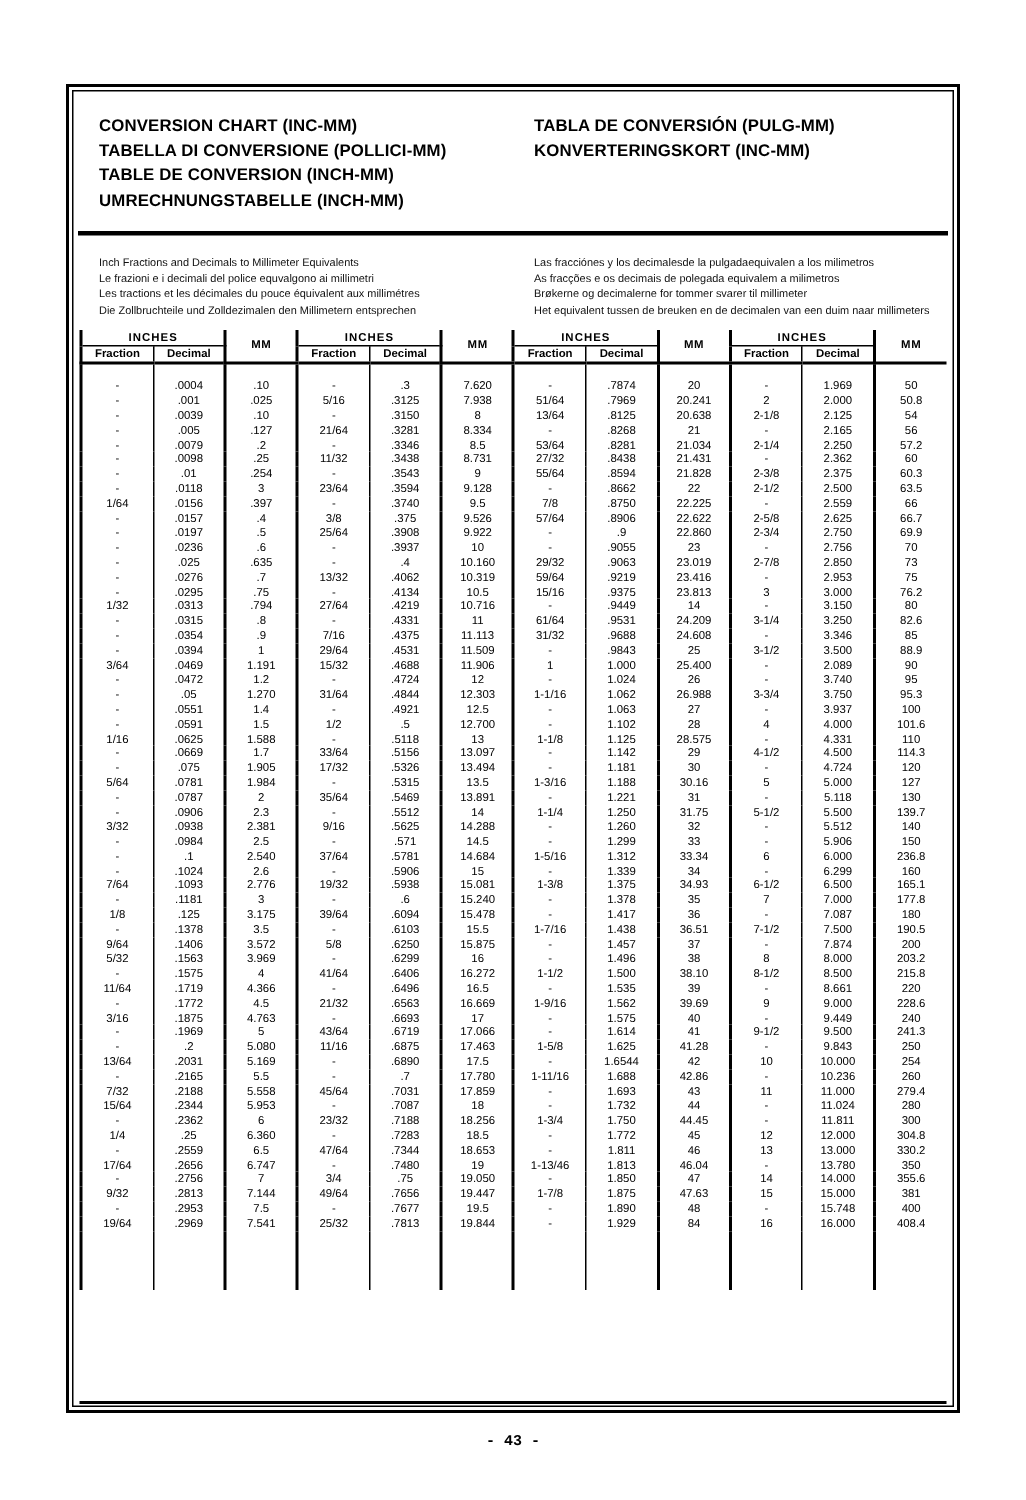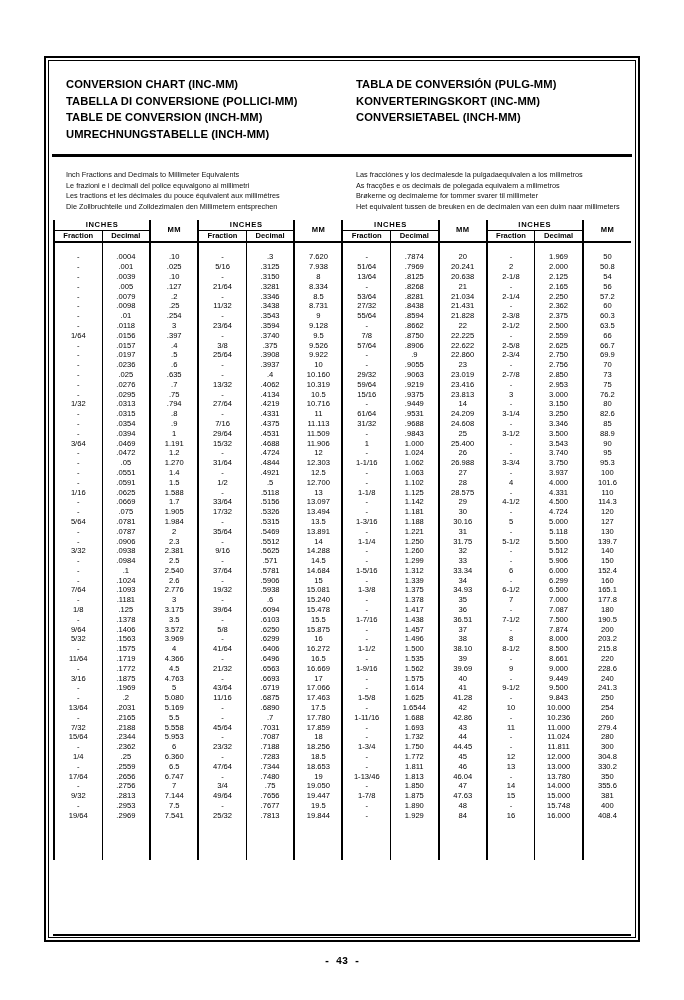--- a/index.html
+++ b/index.html
@@ -190,21 +190,20 @@
     <div class="title-block">
       <div class="title-col left">
         <div class="title-line">CONVERSION CHART (INC-MM)</div>
         <div class="title-line">TABELLA DI CONVERSIONE (POLLICI-MM)</div>
         <div class="title-line">TABLE DE CONVERSION (INCH-MM)</div>
         <div class="title-line">UMRECHNUNGSTABELLE (INCH-MM)</div>
       </div>
       <div class="title-col right">
         <div class="title-line">TABLA DE CONVERSIÓN (PULG-MM)</div>
         <div class="title-line">KONVERTERINGSKORT (INC-MM)</div>
-        <div class="title-line">CONVERSIETABEL (INCH-MM)</div>
       </div>
     </div>
 
     <div class="rule-heavy"></div>
 
     <div class="subtitle-block">
       <div class="sub-col left">
         <div class="sub-line">Inch Fractions and Decimals to Millimeter Equivalents</div>
         <div class="sub-line">Le frazioni e i decimali del police equvalgono ai millimetri</div>
         <div class="sub-line">Les tractions et les décimales du pouce équivalent aux millimétres</div>
@@ -527,21 +526,21 @@
               <td class="frac grp-left">3/64</td>
               <td class="dec thin-left">.0469</td>
               <td class="mm grp-left">1.191</td>
               <td class="frac grp-left">15/32</td>
               <td class="dec thin-left">.4688</td>
               <td class="mm grp-left">11.906</td>
               <td class="frac grp-left">1</td>
               <td class="dec thin-left">1.000</td>
               <td class="mm grp-left">25.400</td>
               <td class="frac grp-left">-</td>
-              <td class="dec thin-left">3.543</td>
+              <td class="dec thin-left">2.089</td>
               <td class="mm grp-left">90</td>
             </tr>
             <tr>
               <td class="frac grp-left">-</td>
               <td class="dec thin-left">.0472</td>
               <td class="mm grp-left">1.2</td>
               <td class="frac grp-left">-</td>
               <td class="dec thin-left">.4724</td>
               <td class="mm grp-left">12</td>
               <td class="frac grp-left">-</td>
@@ -710,21 +709,21 @@
               <td class="dec thin-left">.1</td>
               <td class="mm grp-left">2.540</td>
               <td class="frac grp-left">37/64</td>
               <td class="dec thin-left">.5781</td>
               <td class="mm grp-left">14.684</td>
               <td class="frac grp-left">1-5/16</td>
               <td class="dec thin-left">1.312</td>
               <td class="mm grp-left">33.34</td>
               <td class="frac grp-left">6</td>
               <td class="dec thin-left">6.000</td>
-              <td class="mm grp-left">152.4</td>
+              <td class="mm grp-left">236.8</td>
             </tr>
             <tr>
               <td class="frac grp-left">-</td>
               <td class="dec thin-left">.1024</td>
               <td class="mm grp-left">2.6</td>
               <td class="frac grp-left">-</td>
               <td class="dec thin-left">.5906</td>
               <td class="mm grp-left">15</td>
               <td class="frac grp-left">-</td>
               <td class="dec thin-left">1.339</td>

